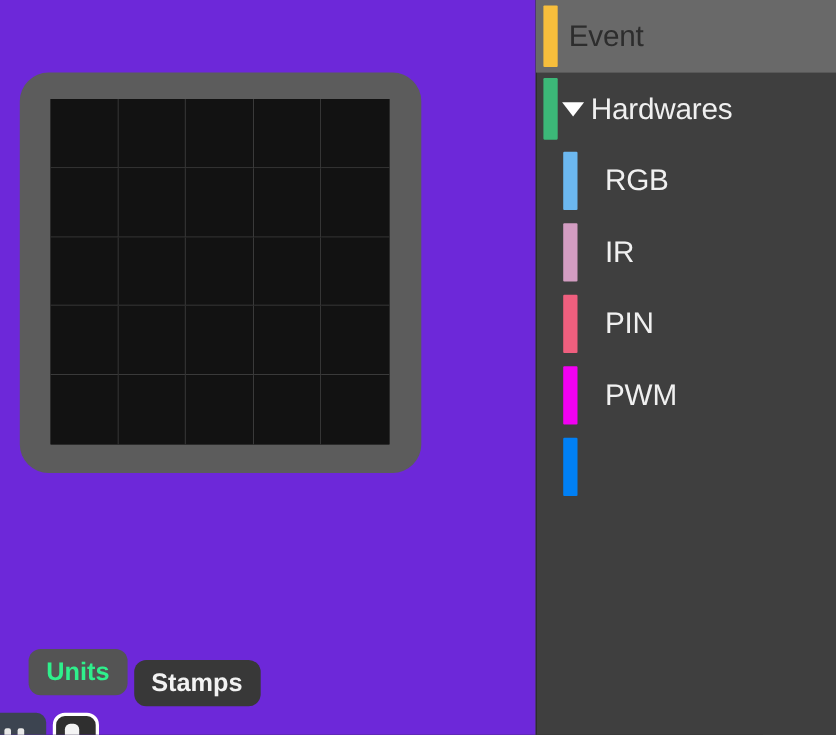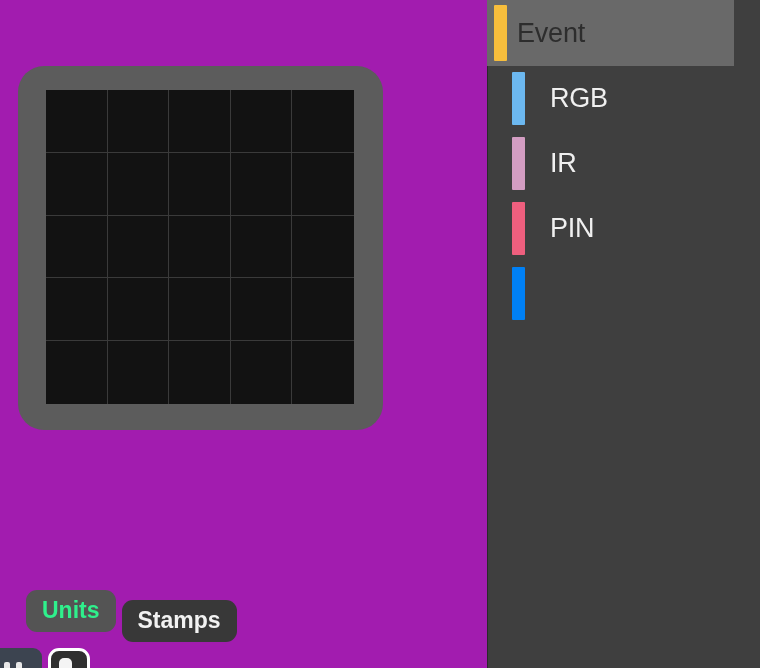--- a/index.html
+++ b/index.html
@@ -20,21 +20,21 @@
     height: 668px;
     display: flex;
     background: #323232;
   }
 
   
   .left-panel {
     position: relative;
     width: 487px;
     height: 668px;
-    background: #a21caf;
+    background: #6d28d9;
     flex: 0 0 487px;
     overflow: hidden;
   }
 
   .grid-frame {
     position: absolute;
     left: 18px;
     top: 66px;
     width: 365px;
     height: 364px;
@@ -156,21 +156,21 @@
     top: 0;
     width: 1px;
     height: 668px;
     background: #2a2a2a;
   }
 
   .tree-row {
     position: relative;
     display: flex;
     align-items: center;
-    width: 247px;
+    width: 273px;
     box-sizing: border-box;
     cursor: pointer;
   }
   .tree-row.depth0 { height: 66px; }
   .tree-row.depth1 { height: 65px; }
 
   .tree-row.selected { background: #696969; }
 
   .color-bar {
     position: absolute;
@@ -260,32 +260,41 @@
 
   </div>
 
   <div class="tree-panel">
     <div class="tree-gutter"></div>
     <div id="tree-list">
         <div class="tree-row depth0 selected" style="background: rgb(105, 105, 105);">
           <div class="color-bar" style="background: rgb(247, 190, 60);"></div>
           <div class="tree-label">Event</div>
         </div>
+        <div class="tree-row depth0">
+          <div class="color-bar" style="background: rgb(60, 184, 120);"></div>
+          <div class="caret"></div>
+          <div class="tree-label" style="left: 50px;">Hardwares</div>
+        </div>
         <div class="tree-row depth1">
           <div class="color-bar" style="background: rgb(108, 184, 240);"></div>
           <div class="tree-label">RGB</div>
         </div>
         <div class="tree-row depth1">
           <div class="color-bar" style="background: rgb(211, 157, 194);"></div>
           <div class="tree-label">IR</div>
         </div>
         <div class="tree-row depth1">
           <div class="color-bar" style="background: rgb(239, 95, 126);"></div>
           <div class="tree-label">PIN</div>
         </div>
         <div class="tree-row depth1">
+          <div class="color-bar" style="background: rgb(242, 0, 242);"></div>
+          <div class="tree-label">PWM</div>
+        </div>
+        <div class="tree-row depth1">
           <div class="color-bar" style="background: rgb(0, 128, 245);"></div>
           <div class="tree-label"></div>
         </div>
       </div>
   </div>
 
 </div>
 
 </body></html>

